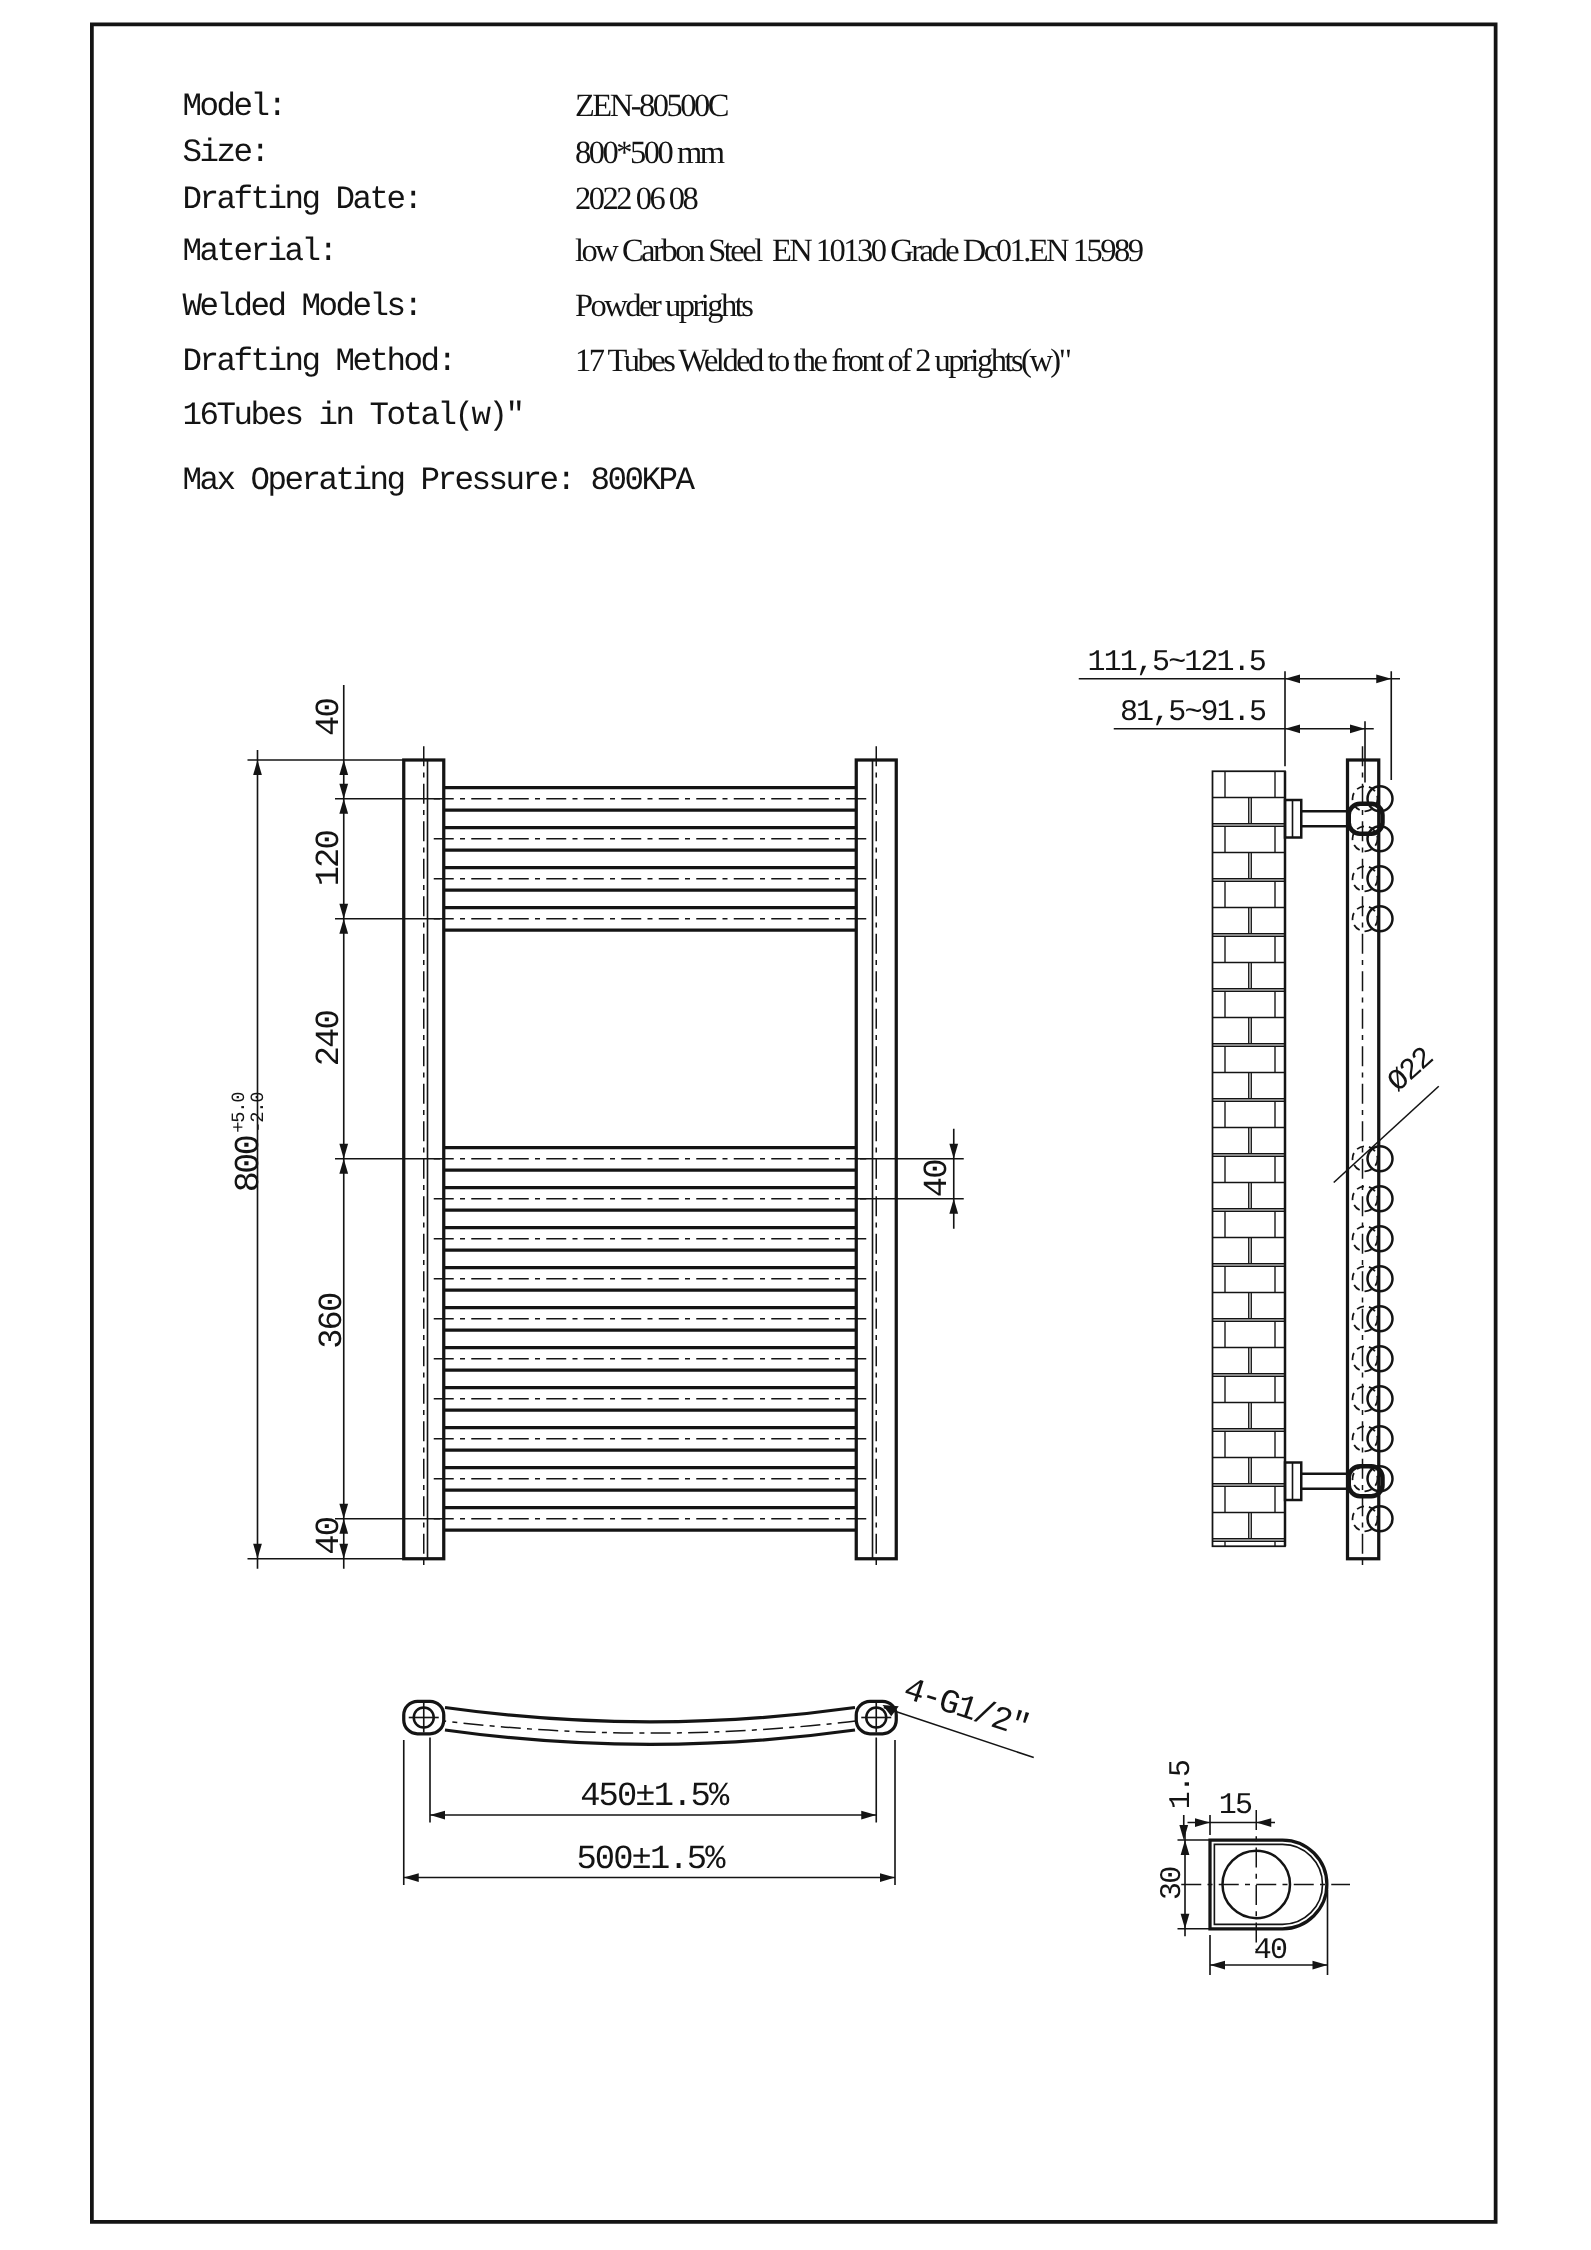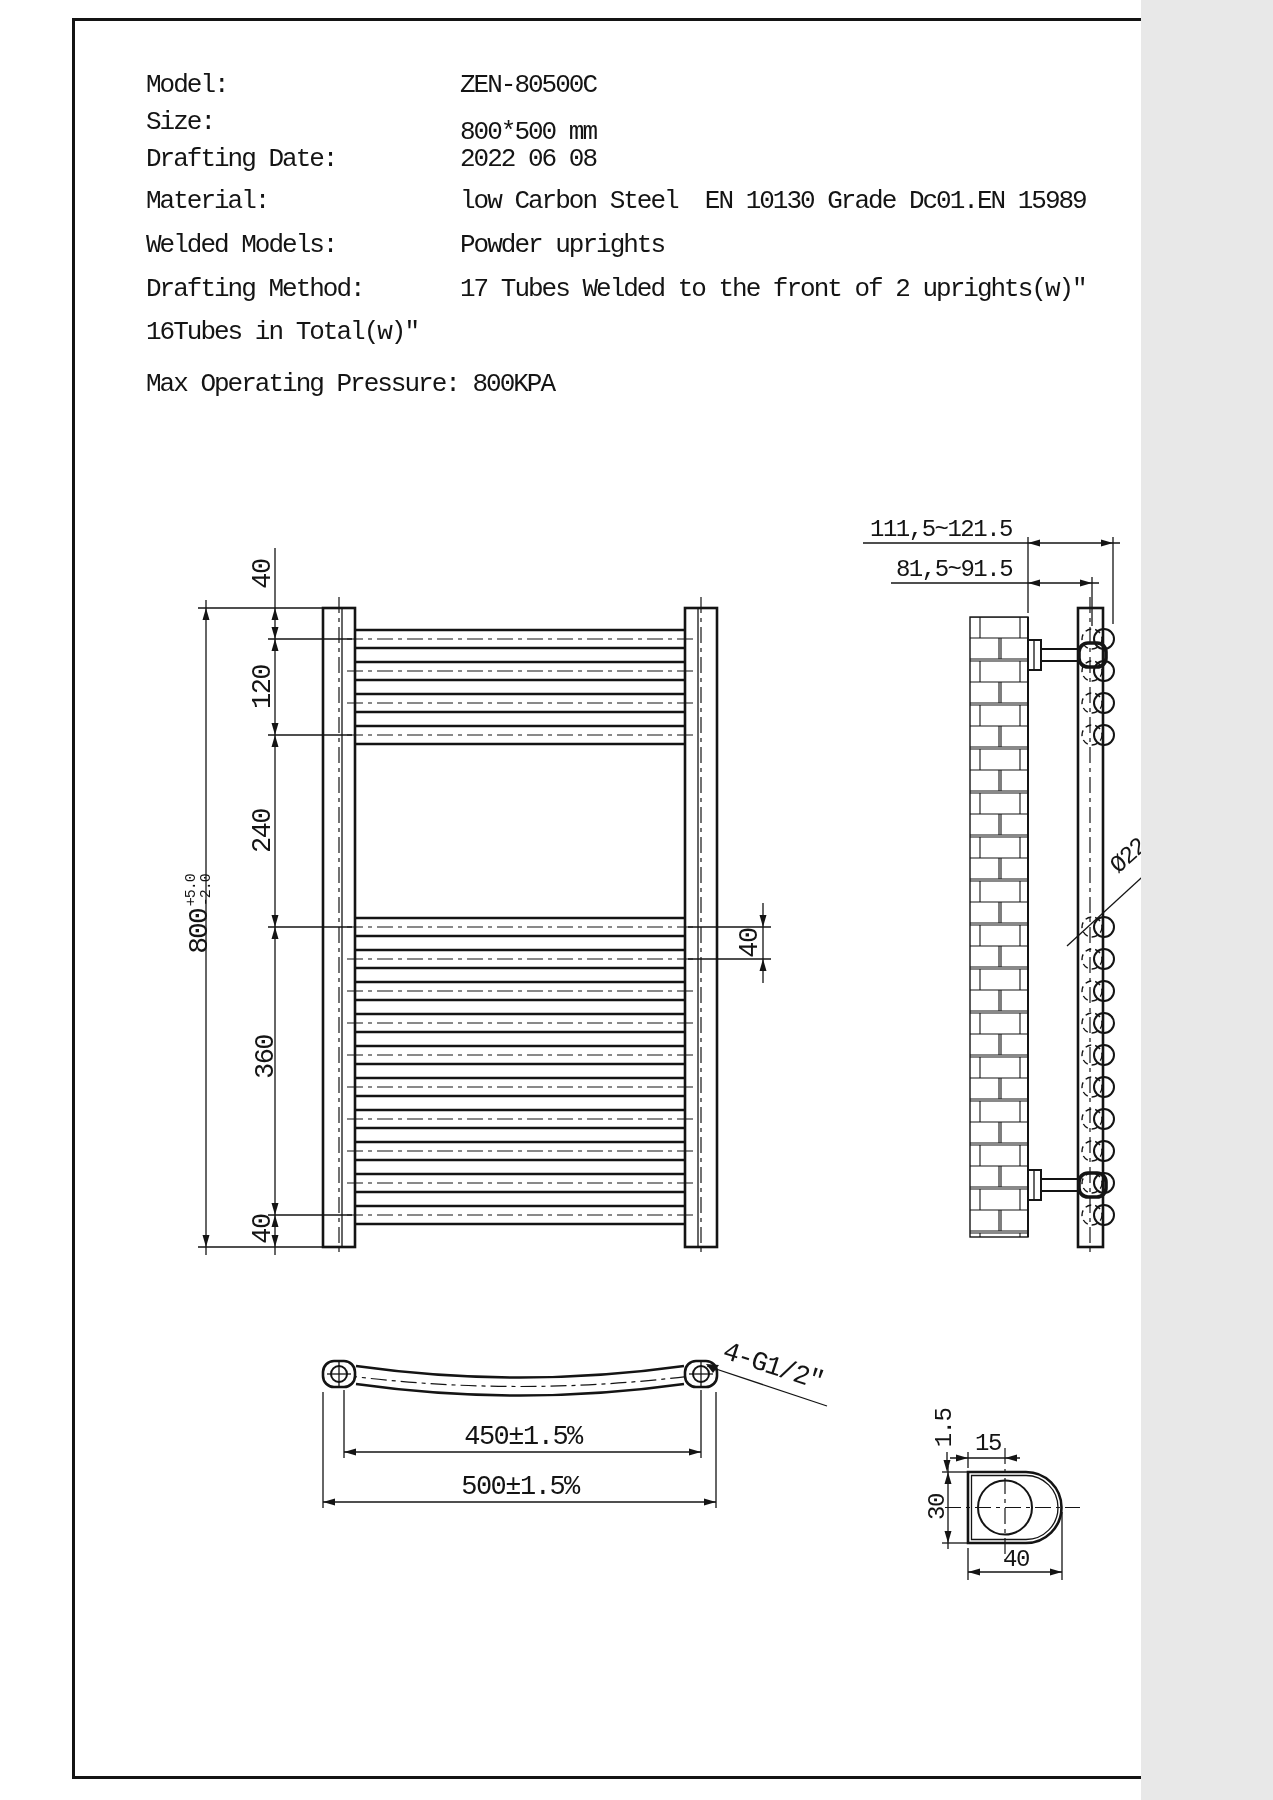--- a/index.html
+++ b/index.html
@@ -1,21 +1,21 @@
 <!DOCTYPE html>
 <html><head>
 <meta charset="utf-8">
 <style>
   html,body{margin:0;padding:0;background:#e8e8e8;}
-  .page{position:relative;width:1141px;height:1800px;background:#ffffff;overflow:hidden;
+  .page{position:relative;width:1273px;height:1800px;background:#ffffff;overflow:hidden;
         font-family:"Liberation Mono","DejaVu Sans Mono",monospace;color:#141414;}
   .frame{position:absolute;left:72px;top:18px;width:1120px;height:1755px;border:3px solid #141414;}
   .tb-label,.tb-value,.tb-line{position:absolute;font-size:26px;letter-spacing:-2px;white-space:pre;color:#141414;}
   .tb-label{left:146px;}
-  .tb-value{left:460px;}
+  .tb-value{left:460px;font-family:Liberation Serif, serif;}
   .tb-line{left:146px;}
   svg{position:absolute;left:0;top:0;}
   .ol{stroke:#141414;stroke-width:2.6;fill:none;}
   .ol-f{stroke:#141414;stroke-width:2.6;fill:#fff;}
   .tl{stroke:#141414;stroke-width:1.3;fill:none;}
   .ml{stroke:#141414;stroke-width:2;fill:none;}
   .cl{stroke:#141414;stroke-width:1.2;fill:none;stroke-dasharray:16 5 4 5;}
   .dc{stroke:#141414;stroke-width:1.4;fill:none;stroke-dasharray:6 4;}
   .ar{fill:#141414;stroke:none;}
   .clamp{stroke:#141414;stroke-width:3.6;fill:none;}
@@ -31,21 +31,21 @@
 </head>
 <body>
 
 <div class="page">
   <div class="frame"></div>
 
   <div>
     <div class="tb-label" style="top:70px">Model:</div>
     <div class="tb-value" style="top:70px">ZEN-80500C</div>
     <div class="tb-label" style="top:107px">Size:</div>
-    <div class="tb-value" style="top:117px">800*500 mm</div>
+    <div class="tb-value" style="top:107px">800*500 mm</div>
     <div class="tb-label" style="top:144px">Drafting Date:</div>
     <div class="tb-value" style="top:144px">2022 06 08</div>
     <div class="tb-label" style="top:186px">Material:</div>
     <div class="tb-value" style="top:186px">low Carbon Steel  EN 10130 Grade Dc01.EN 15989</div>
     <div class="tb-label" style="top:230px">Welded Models:</div>
     <div class="tb-value" style="top:230px">Powder uprights</div>
     <div class="tb-label" style="top:274px">Drafting Method:</div>
     <div class="tb-value" style="top:274px">17 Tubes Welded to the front of 2 uprights(w)"</div>
     <div class="tb-line" style="top:317px">16Tubes in Total(w)"</div>
     <div class="tb-line" style="top:369px">Max Operating Pressure: 800KPA</div>

